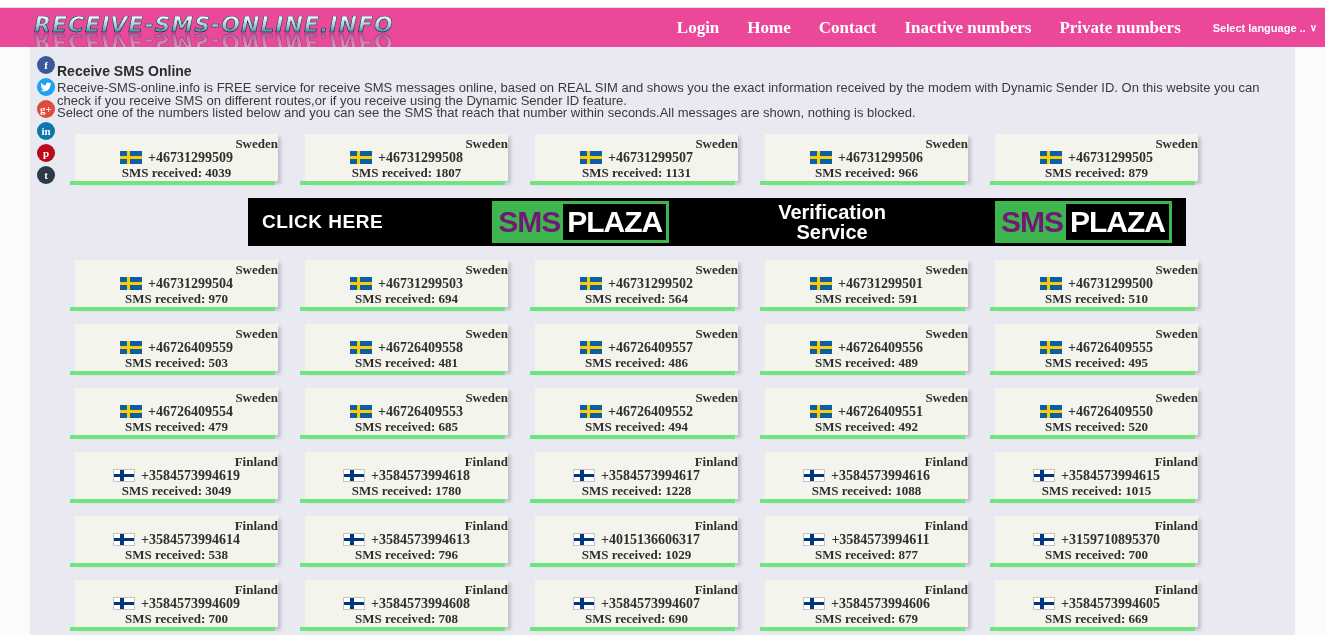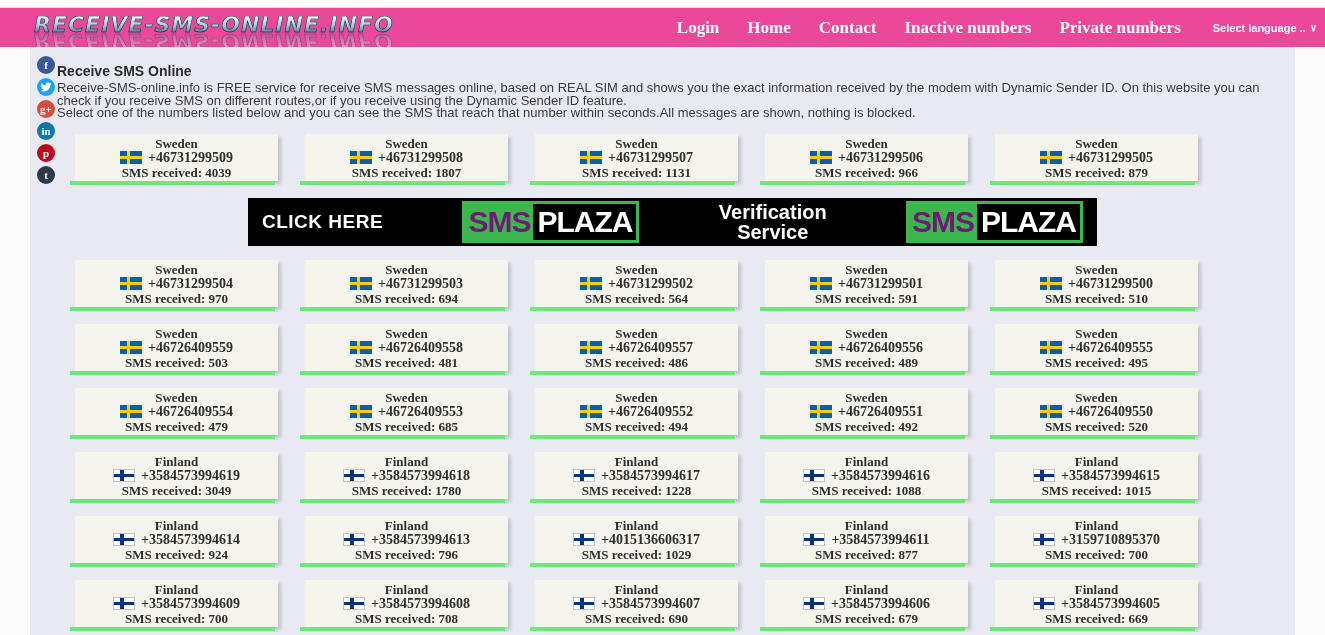--- a/index.html
+++ b/index.html
@@ -63,40 +63,40 @@
   .card{
     width:203px;height:47px;background:#f4f4ec;position:relative;cursor:pointer;
     box-shadow:3px 3px 3px #c3c3cd;
     font-family:"Liberation Serif", serif;font-weight:bold;color:#2f2f2f;
     text-align:center;text-decoration:none;display:block;
   }
   .card::after{
     content:"";position:absolute;left:-5px;right:3px;bottom:-4px;height:4px;
     background:#6ee57d;
   }
-  .card .country{font-size:13px;padding-top:2px;line-height:15px;}
+  .card .country{font-size:13px;padding-top:2px;line-height:15px;text-align:right;}
   .card .numline{display:flex;align-items:center;justify-content:center;gap:6px;line-height:14px;}
   .card .number{font-size:14px;}
   .card .sms{font-size:13px;line-height:15px;}
   .flag{width:22px;height:13px;display:inline-block;flex:0 0 auto;}
   .flag-se{
     background-color:#0a5fa8;
     background-image:
       linear-gradient(to right, transparent 30%, #fecc02 30%, #fecc02 45%, transparent 45%),
       linear-gradient(to bottom, transparent 37%, #fecc02 37%, #fecc02 63%, transparent 63%);
   }
   .flag-fi{
     background-color:#ffffff;border:1px solid #c4c4c4;width:20px;height:11px;
     background-image:
       linear-gradient(to right, transparent 30%, #003580 30%, #003580 48%, transparent 48%),
       linear-gradient(to bottom, transparent 33%, #003580 33%, #003580 67%, transparent 67%);
   }
   
   .banner{
-    width:849px;height:48px;background:#000;margin:9px 0 14px 173px;
+    width:938px;height:48px;background:#000;margin:9px 0 14px 173px;
     display:flex;align-items:center;justify-content:space-between;
     padding:0 14px;box-sizing:border-box;cursor:pointer;
   }
   .click-here{
     color:#fff;font-size:19px;font-weight:900;letter-spacing:0.5px;white-space:nowrap;
   }
   .plaza-logo{
     display:flex;border:3px solid #3eb650;height:36px;align-items:stretch;
     font-weight:900;font-size:30px;letter-spacing:-1px;line-height:36px;
     font-family:"Liberation Sans", sans-serif;
@@ -379,21 +379,21 @@
     <div class="sms">SMS received: 1015</div>
   </a>
         </div>
         <div class="row">
           <a class="card">
     <div class="country">Finland</div>
     <div class="numline">
       <span class="flag flag-fi"></span>
       <span class="number">+3584573994614</span>
     </div>
-    <div class="sms">SMS received: 924</div>
+    <div class="sms">SMS received: 538</div>
   </a>
           <a class="card">
     <div class="country">Finland</div>
     <div class="numline">
       <span class="flag flag-fi"></span>
       <span class="number">+3584573994613</span>
     </div>
     <div class="sms">SMS received: 796</div>
   </a>
           <a class="card">

